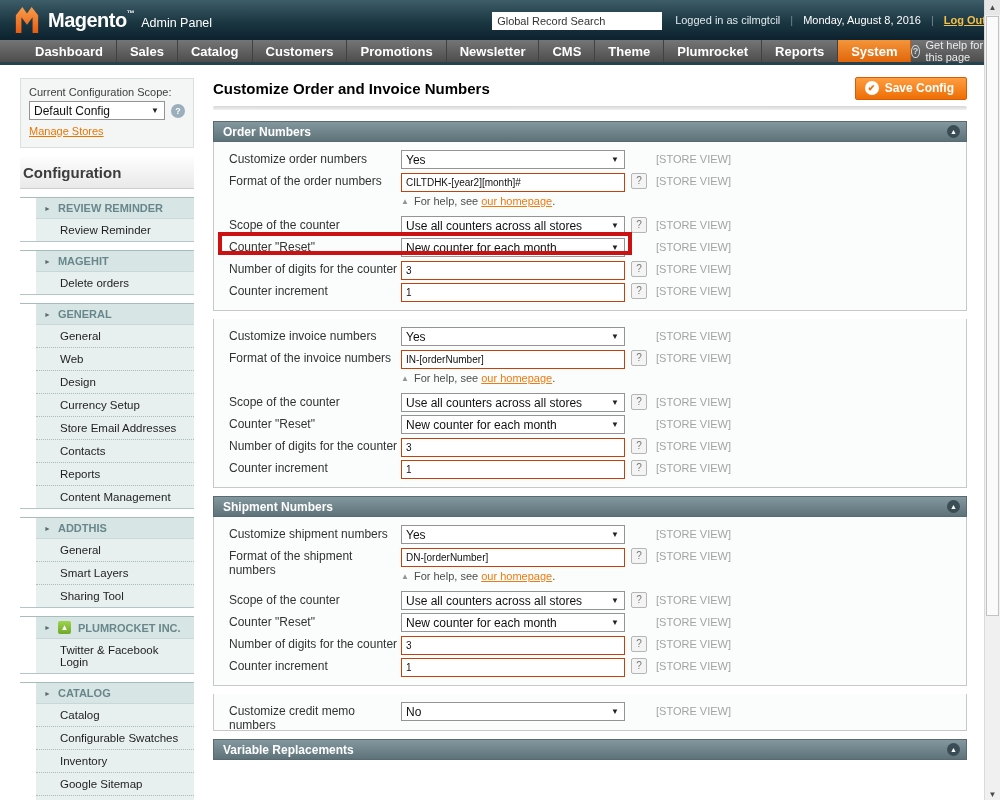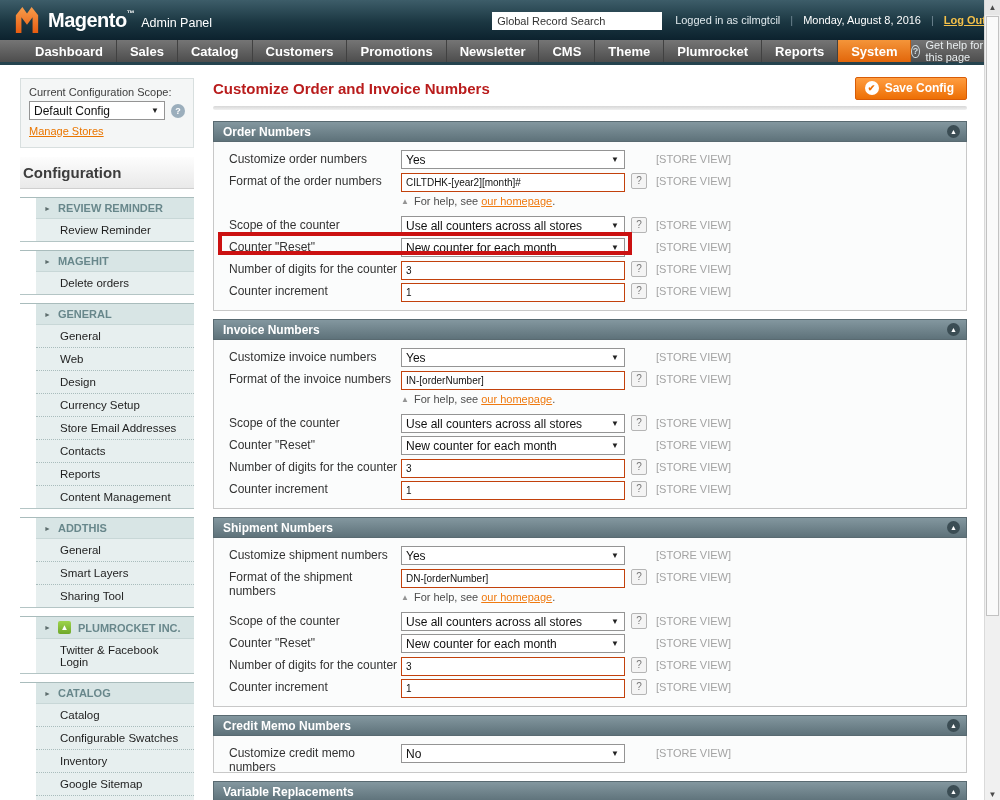--- a/index.html
+++ b/index.html
@@ -54,21 +54,21 @@
   .sg-arrow { color:#5d6d6d; font-size:7px; }
   .sg-label { font-size:11px; font-weight:bold; color:#68878b; }
   .pr-icon { width:13px; height:13px; background:linear-gradient(#9ed44c,#6fa82a); border-radius:2px; color:#fff;
              font-size:8px; display:inline-flex; align-items:center; justify-content:center; }
   .side-item { background:#e7efef; padding:5px 8px 5px 24px; font-size:11.5px; color:#1e1e1e;
                border-bottom:1px dotted #a9bcbc; cursor:pointer; }
   .side-item:last-child { border-bottom:none; }
 
   
   .main-head { display:flex; justify-content:space-between; align-items:center; height:22px; }
-  .page-title { font-size:15px; color:#b91c1c; font-weight:bold; }
+  .page-title { font-size:15px; color:#000000; font-weight:bold; }
   .save-btn { background:linear-gradient(#ff9d40,#ed6f05); border:1px solid #d85c07; color:#fff; font-weight:bold;
               font-size:12px; padding:3px 12px 4px 9px; display:flex; align-items:center; gap:6px; border-radius:2px;
               cursor:pointer; font-family:inherit; }
   .save-icon { width:14px; height:14px; background:#fff; border-radius:50%; color:#ed6f05; font-size:9px;
                font-weight:bold; display:flex; align-items:center; justify-content:center; }
   .divider { height:4px; background:linear-gradient(#d7d7d7,#f0f0f0); margin:7px 0 11px; border-radius:2px; }
 
   .fieldset { margin-bottom:8px; }
   .fs-head { background:linear-gradient(#83979f,#5e727a); border:1px solid #596a71; height:21px; display:flex;
              align-items:center; justify-content:space-between; padding:0 6px 0 9px; }
@@ -299,24 +299,20 @@
               </div>
               <div class="frow">
                 <label class="flabel">Counter increment</label>
                 <div class="fctrl"><input class="txt" type="text" value="1" style=""></div>
                 <span class="fhelp">?</span>
                 <span class="fscope">[STORE VIEW]</span>
               </div>
             </div>
           </div>
           <div class="fieldset">
-            <div class="fs-head">
-              <span class="fs-title">Invoice Numbers</span>
-              <span class="collapse-icon">▲</span>
-            </div>
             <div class="fs-body">
               <div class="frow">
                 <label class="flabel">Customize invoice numbers</label>
                 <div class="fctrl">
                   <div class="sel">
                     <span class="sel-val">Yes</span>
                     <span class="sel-arr">▼</span>
                   </div>
                 </div>
                 <span class="fhelp hidden">?</span>
@@ -427,24 +423,20 @@
               </div>
               <div class="frow">
                 <label class="flabel">Counter increment</label>
                 <div class="fctrl"><input class="txt" type="text" value="1" style=""></div>
                 <span class="fhelp">?</span>
                 <span class="fscope">[STORE VIEW]</span>
               </div>
             </div>
           </div>
           <div class="fieldset">
-            <div class="fs-head">
-              <span class="fs-title">Credit Memo Numbers</span>
-              <span class="collapse-icon">▲</span>
-            </div>
             <div class="fs-body">
               <div class="frow">
                 <label class="flabel">Customize credit memo numbers</label>
                 <div class="fctrl">
                   <div class="sel">
                     <span class="sel-val">No</span>
                     <span class="sel-arr">▼</span>
                   </div>
                 </div>
                 <span class="fhelp hidden">?</span>

